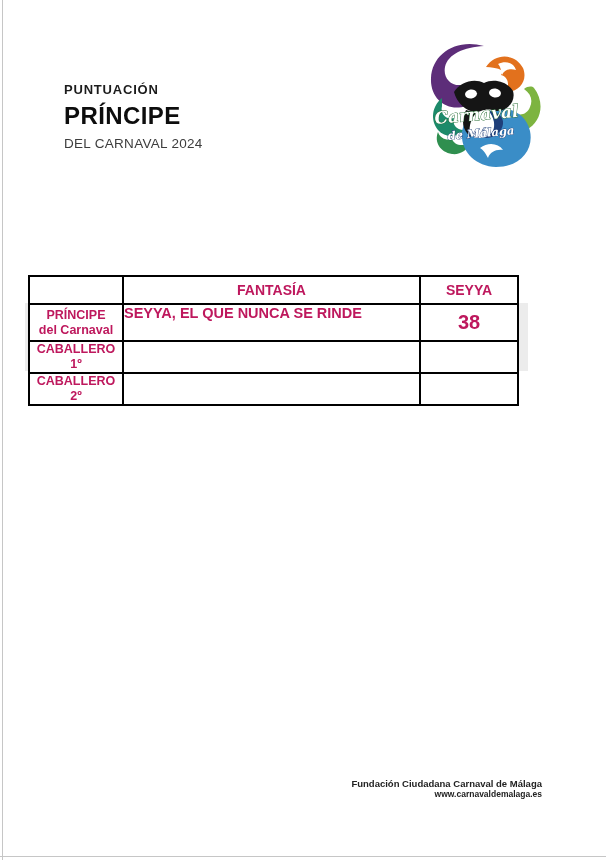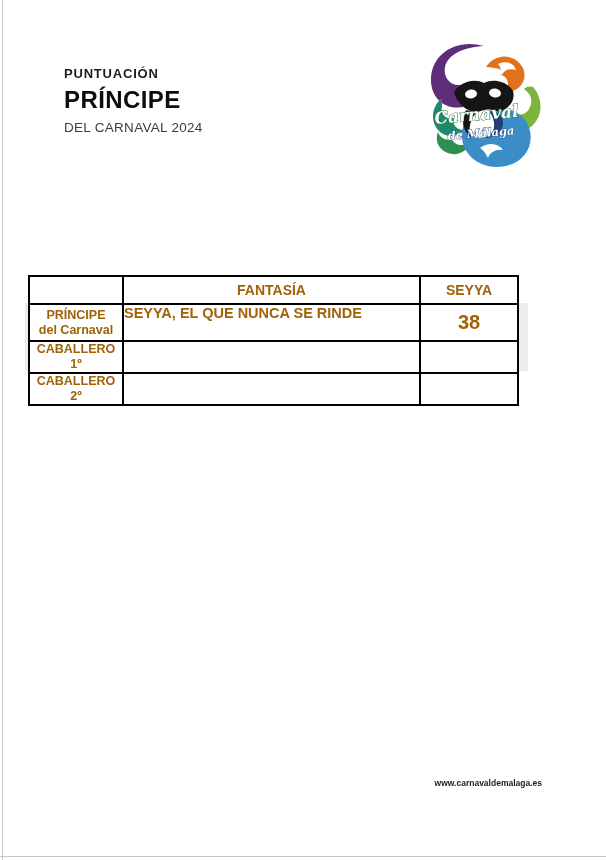--- a/index.html
+++ b/index.html
@@ -4,33 +4,33 @@
 <style>
   html,body{margin:0;padding:0;}
   body{
     width:606px;height:860px;background:#ffffff;position:relative;overflow:hidden;
     font-family:"Liberation Sans", sans-serif;color:#111;
   }
   .edge-left{position:absolute;left:2px;top:0;width:1px;height:860px;background:#c6c6c6;}
   .edge-bottom{position:absolute;left:0;top:856px;width:606px;height:1px;background:#c6c6c6;}
 
   
-  .header{position:absolute;left:64px;top:66px;}
+  .header{position:absolute;left:64px;top:82px;}
   .kicker{font-size:13px;font-weight:bold;color:#1c1c1c;letter-spacing:0.8px;}
   .title{font-size:24px;font-weight:bold;color:#0d0d0d;letter-spacing:0.4px;margin-top:5px;}
   .subtitle{font-size:13.5px;color:#3d3d3d;letter-spacing:0.3px;margin-top:6px;}
 
   
   .logo{position:absolute;left:428px;top:40px;width:120px;height:130px;}
 
   
   .table-shadow{position:absolute;left:25px;top:303px;width:503px;height:68px;background:#ececec;}
   .score-table-wrap{position:absolute;left:28px;top:275px;}
   table.score{border-collapse:collapse;table-layout:fixed;width:489px;}
-  table.score td{border:2px solid #000;background:#fff;font-weight:bold;color:#a16207;padding:0;}
+  table.score td{border:2px solid #000;background:#fff;font-weight:bold;color:#be185d;padding:0;}
   td.no-cell{border:none;background:transparent;}
   tr.hdr{height:28px;}
   tr.r1{height:37px;}
   tr.r2{height:31px;}
   tr.r3{height:31px;}
   td.th{text-align:center;vertical-align:middle;font-size:14px;}
   td.c-label{text-align:center;vertical-align:middle;font-size:12.5px;line-height:15px;}
   td.c-fant{text-align:left;vertical-align:top;font-size:14.5px;padding:3px 7px 0 7px;}
   td.c-pts{text-align:center;vertical-align:middle;font-size:20px;}
 
@@ -117,14 +117,15 @@
         <div>2º</div>
       </td>
       <td class="c-fant"></td>
       <td class="c-pts"></td>
     </tr>
   </tbody>
     </table>
 </div>
 
 <div class="footer">
+  <div class="f1">Fundación Ciudadana Carnaval de Málaga</div>
   <div class="f3">www.carnavaldemalaga.es</div>
 </div>
 
 </body></html>

